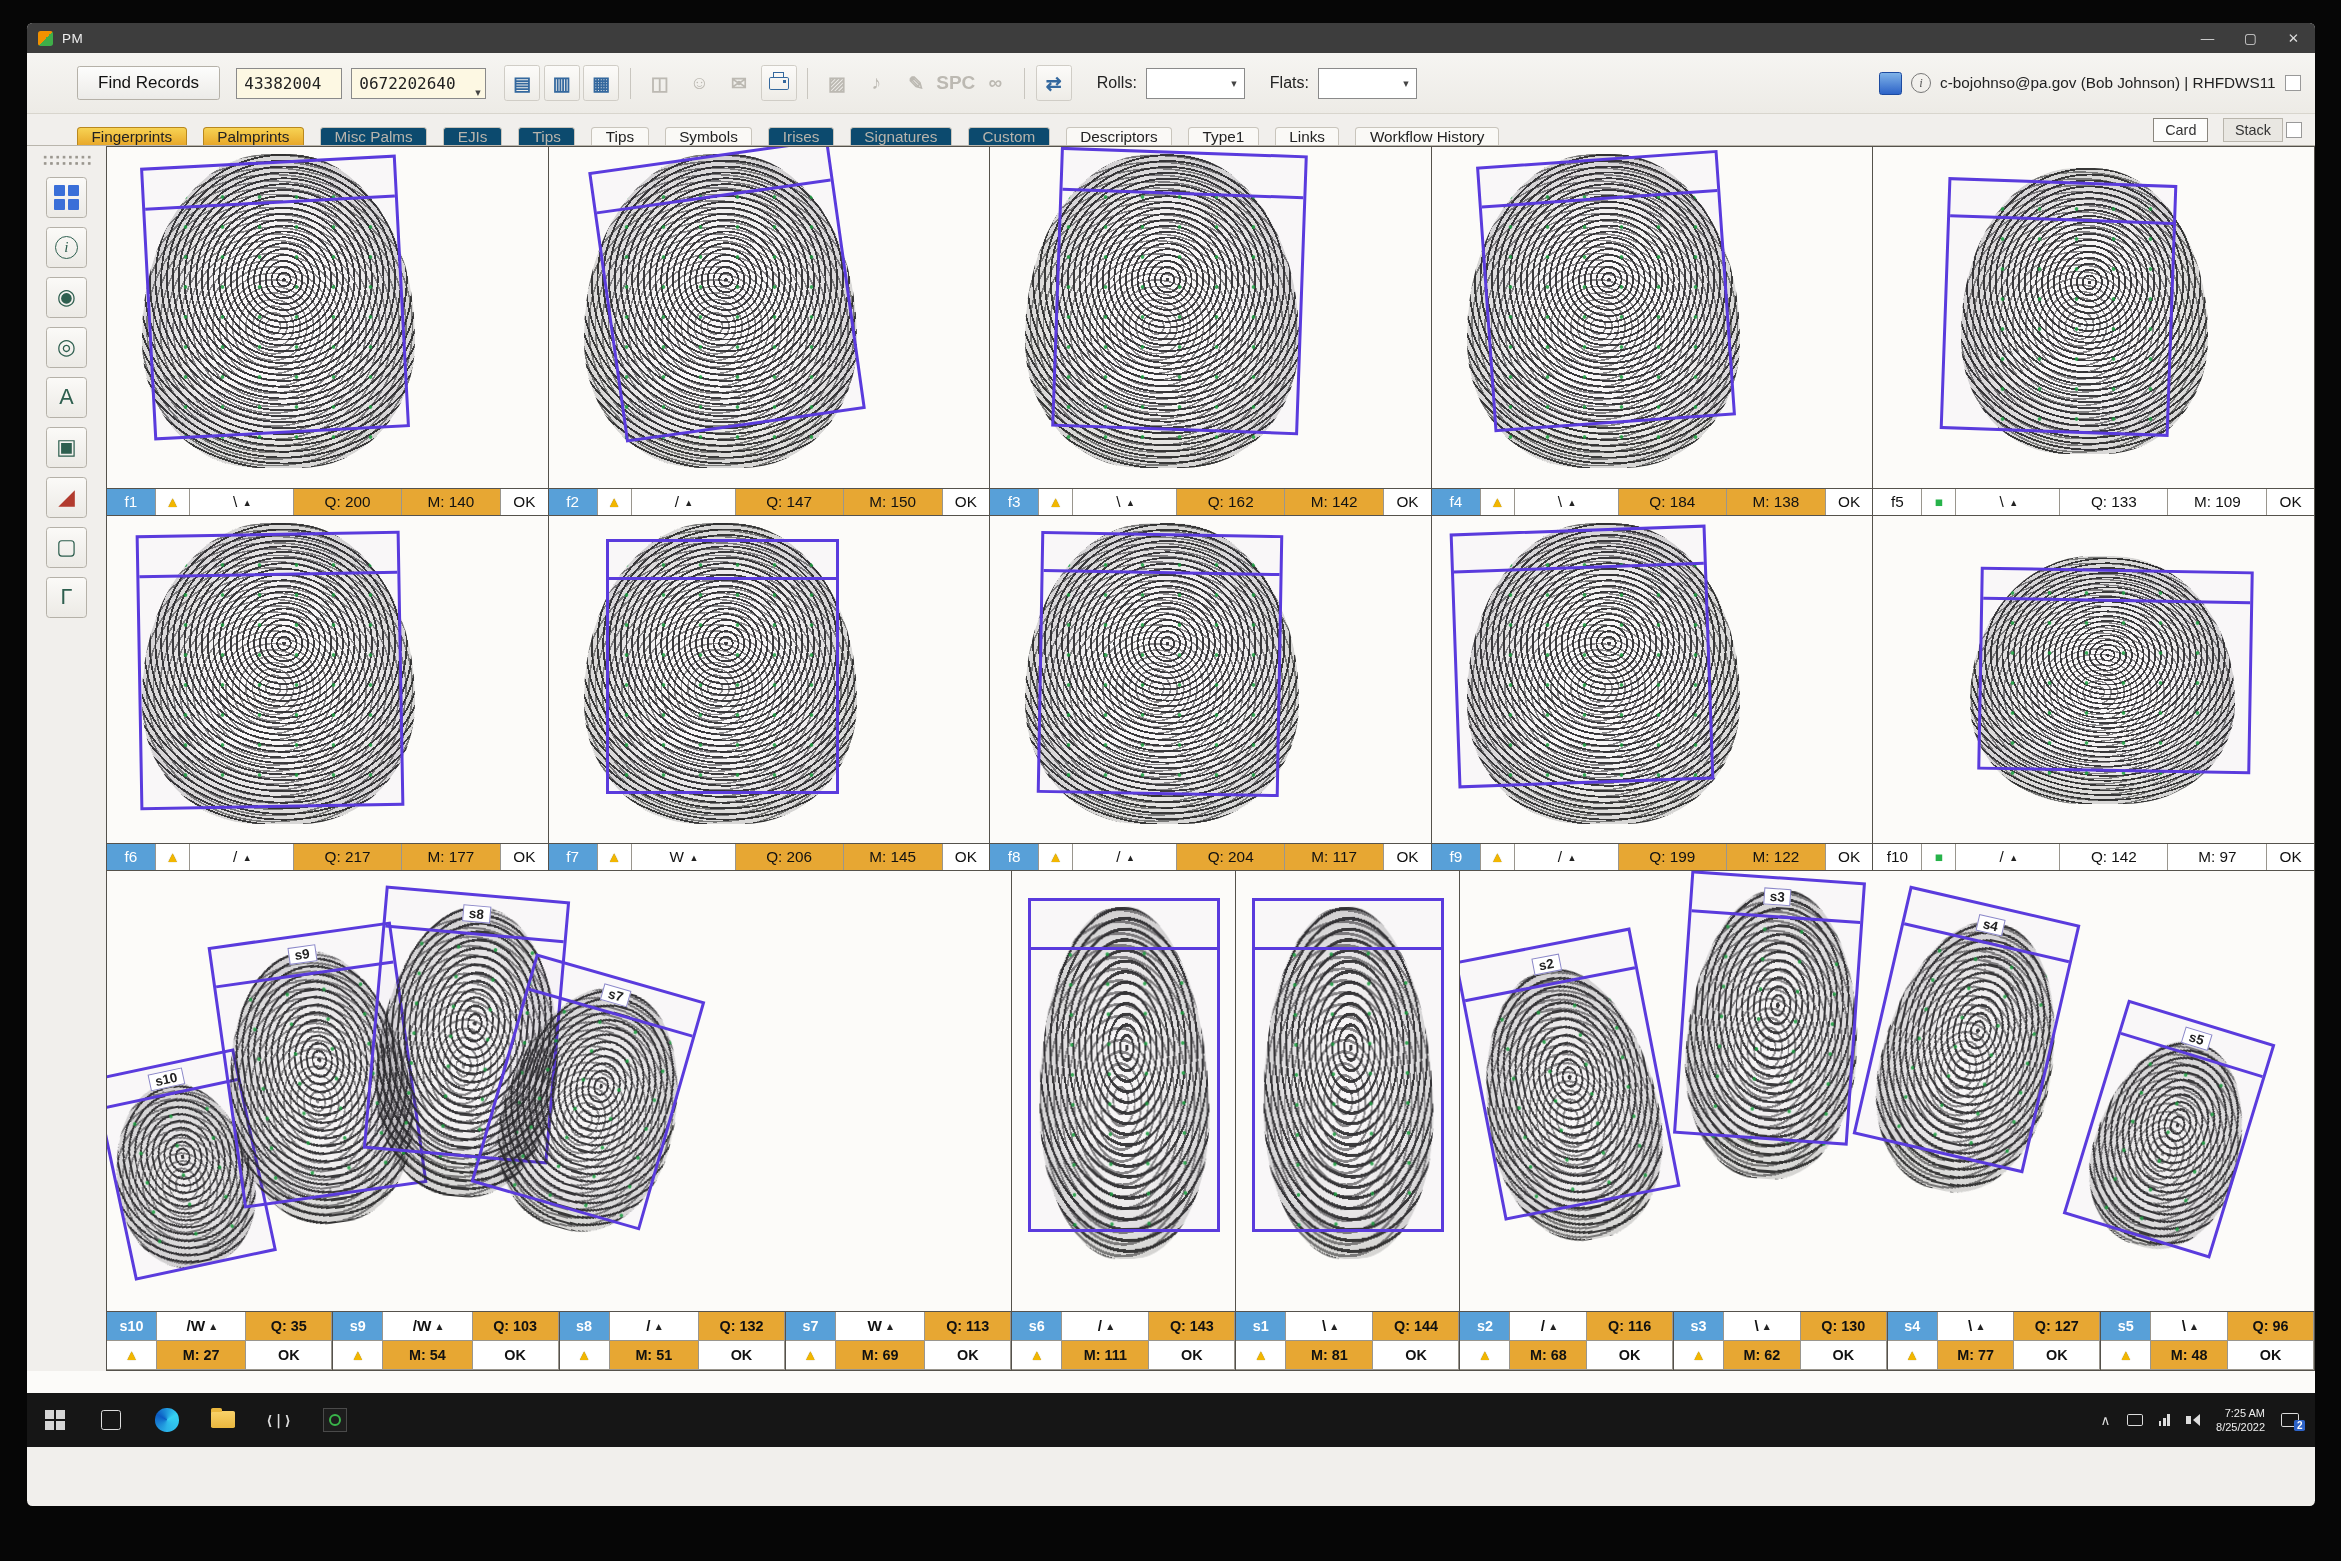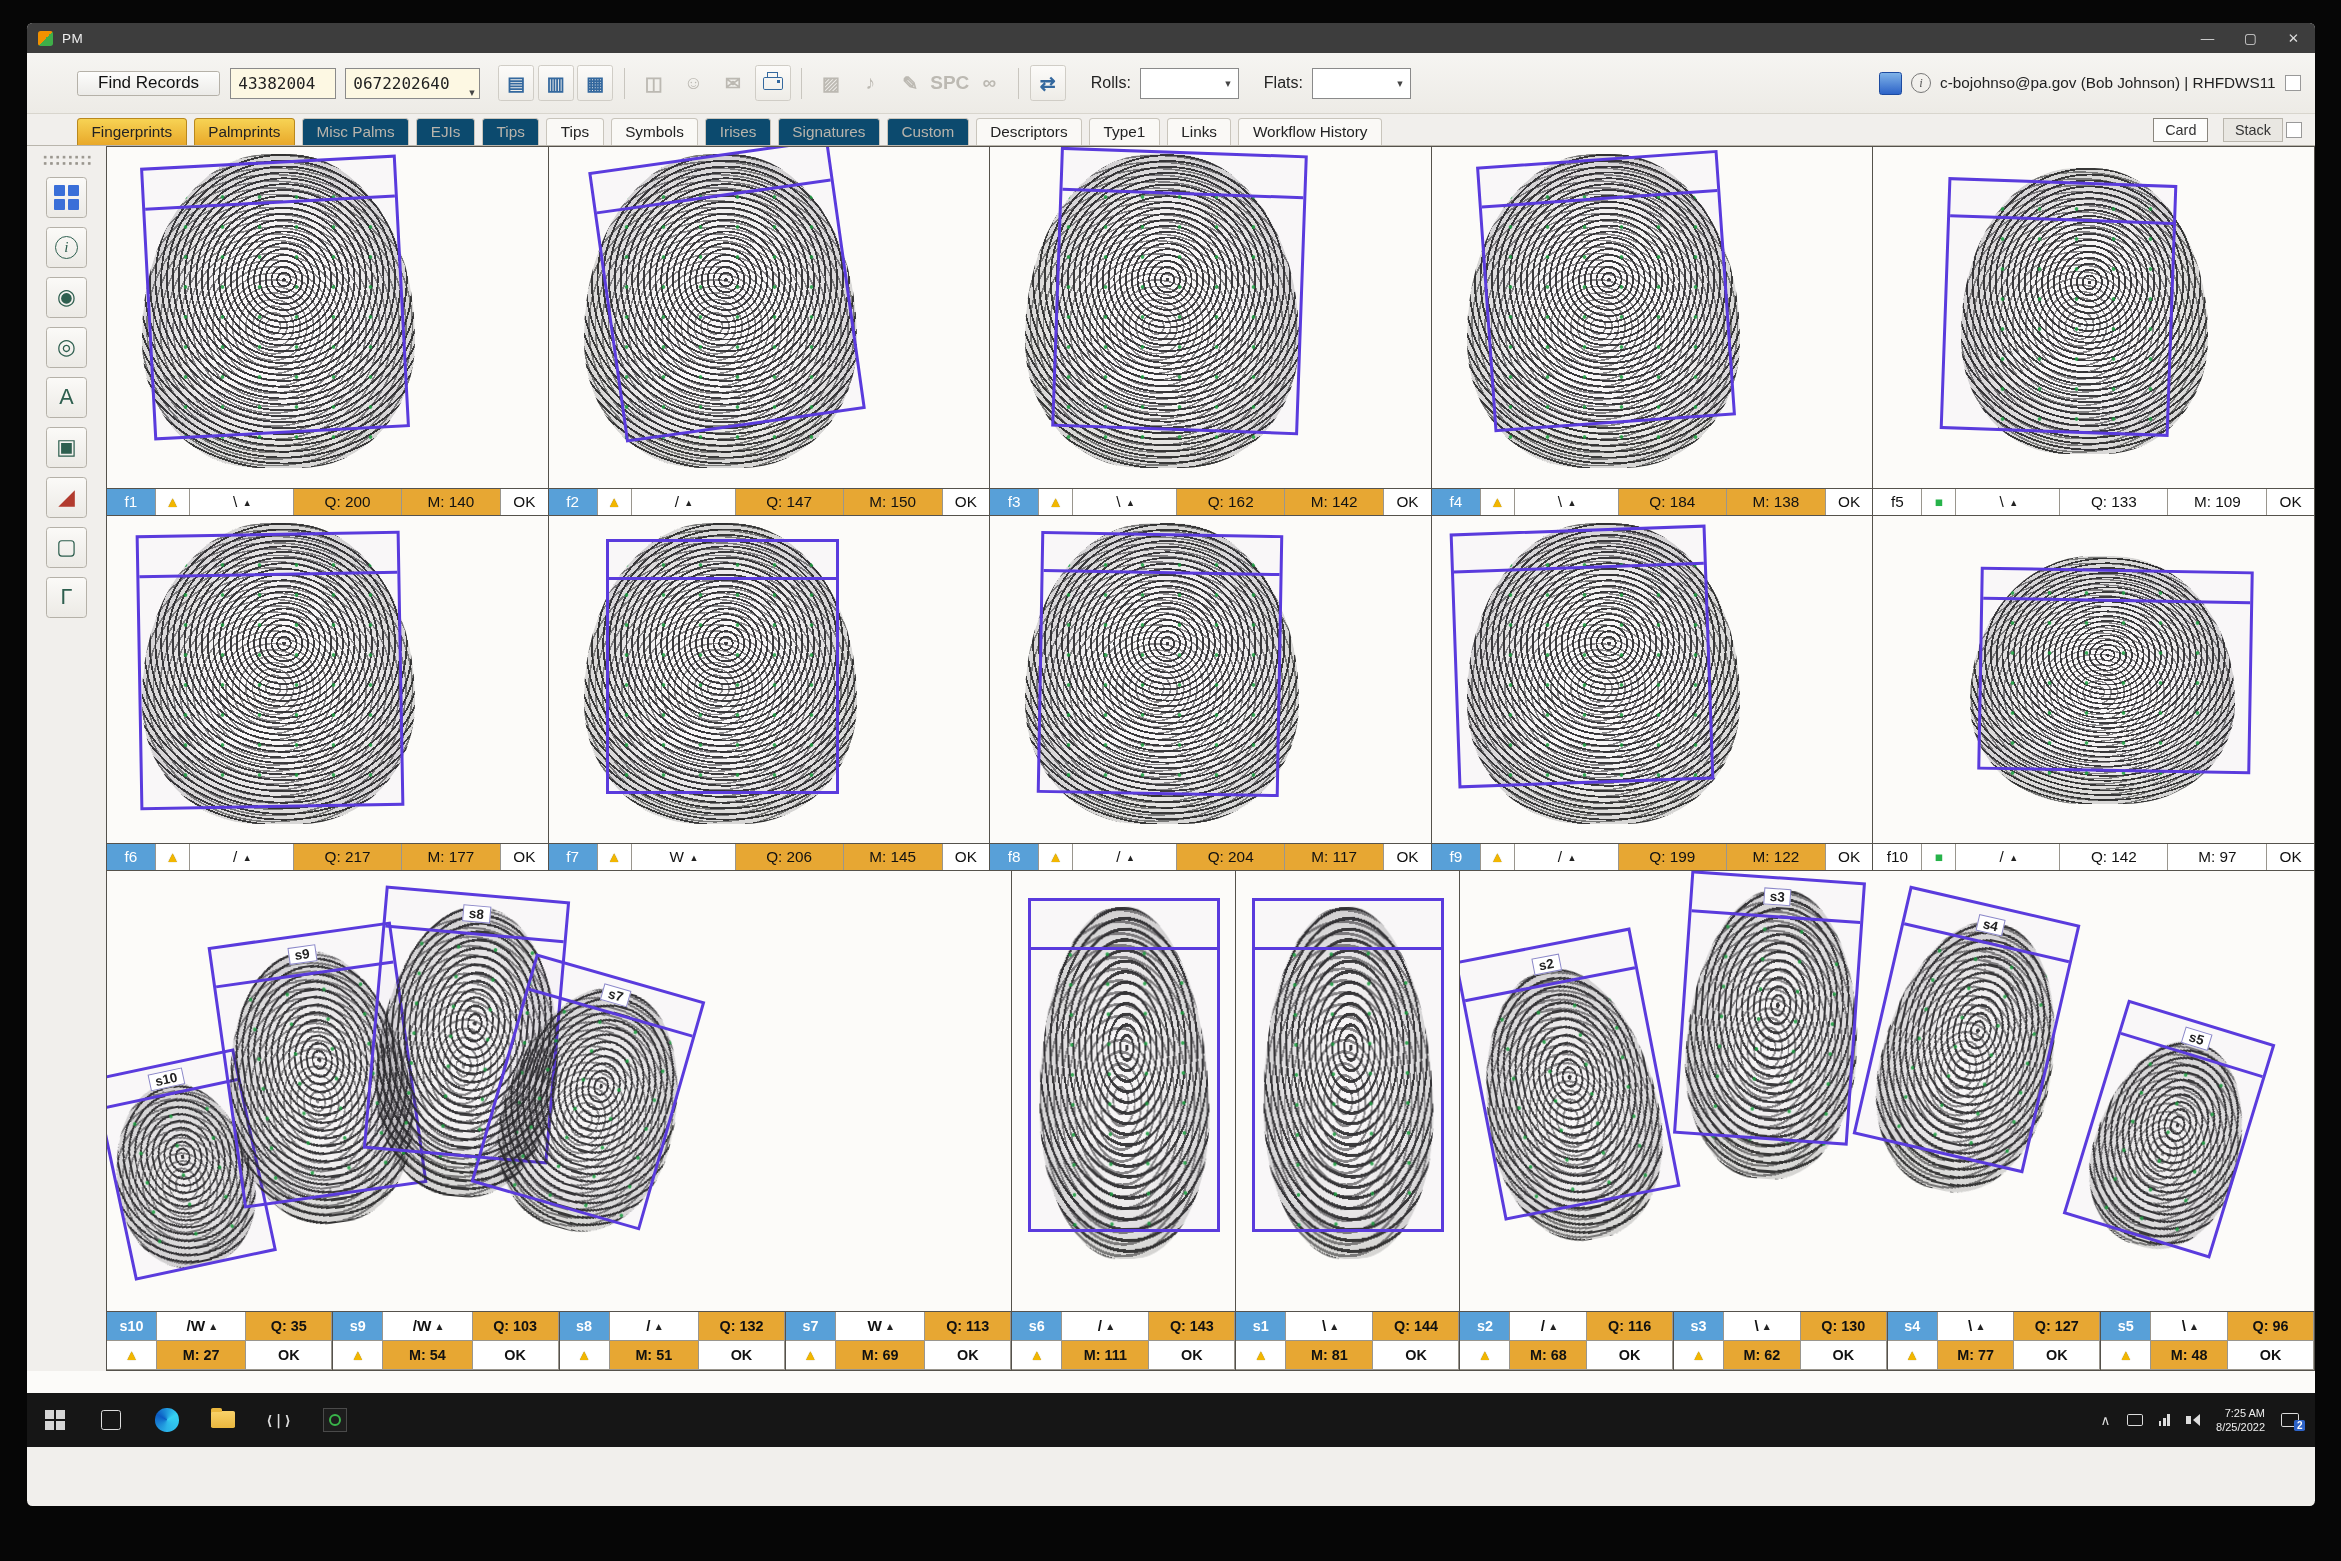--- a/index.html
+++ b/index.html
@@ -11,21 +11,21 @@
 
 
 .titlebar{height:30px;background:#3d3d3d;display:flex;align-items:center;color:#eee;flex:0 0 auto}
 .app-ico{width:15.3px;height:15.3px;margin:0 9px 0 10.8px;background:linear-gradient(135deg,#f29100 0 50%,#3fae49 50% 100%);border-radius:2.7px}
 .tb-title{font-size:13.5px;letter-spacing:0.5px}
 .win-ctrls{margin-left:auto;display:flex;height:100%}
 .win-ctrls span{width:43px;display:flex;align-items:center;justify-content:center;font-size:13.5px;color:#ddd}
 
 
 .toolbar{height:61px;display:flex;align-items:center;gap:9px;padding-left:50px;background:linear-gradient(#f6f5f2,#edebe6);border-bottom:0.9px solid #d8d5cd;flex:0 0 auto}
-.btn-find{height:25px;padding:0 20px;font-size:17px;background:linear-gradient(#fdfdfc,#ecebe8);border:0.9px solid #b5b1a8;border-radius:2.7px;color:#111;margin-right:1px}
+.btn-find{height:34px;padding:0 20px;font-size:17px;background:linear-gradient(#fdfdfc,#ecebe8);border:0.9px solid #b5b1a8;border-radius:2.7px;color:#111;margin-right:7px}
 .tinput{height:31px;width:106px;font-size:16px;font-family:"DejaVu Sans Mono",monospace;padding:0 7.2px;border:0.9px solid #8a8a8a;background:#fdf8e3;color:#222}
 .inwrap{position:relative;display:flex;align-items:flex-end}
 .inwrap .tinput{width:135px;padding-right:18px}
 .inwrap .caret{position:absolute;right:5.4px;font-size:10.8px;color:#444}
 #tbicons{display:flex;align-items:center;gap:3.6px;margin-left:9px}
 .tbi{width:36px;height:36px;display:flex;align-items:center;justify-content:center;border-radius:2.7px;border:0.9px solid transparent}
 .tbi.on{color:#34689e;border-color:#d0cdc6;background:linear-gradient(#fcfbf9,#eeece7)}
 .tbi.off{color:#bcb9b2}
 .tglyph{font-size:19px;font-weight:bold}
 .tbi .tglyph:empty{display:none}
@@ -37,21 +37,21 @@
 .dd{width:99px;height:31px;background:#fff;border:0.9px solid #8a8a8a;display:flex;align-items:center;justify-content:flex-end;padding:0 7.2px}
 .dd .caret{font-size:10.8px;color:#444}
 .right-cluster{margin-left:auto;display:flex;align-items:center;gap:9px;padding-right:14.4px}
 .blue-sq{width:23.4px;height:23.4px;background:linear-gradient(#7fb3e8,#2d63c8);border:0.9px solid #1d4ba0;border-radius:2.7px}
 .ci{width:20px;height:20px;border:1.4px solid #777;border-radius:50%;display:flex;align-items:center;justify-content:center;font-size:12.6px;font-style:italic;font-family:"Liberation Serif",serif;color:#555}
 .user-text{font-size:15.3px;color:#222;white-space:nowrap}
 .corner-ico{width:16px;height:16px;border:0.9px solid #999;background:#fff}
 
 
 .tabbar{height:32px;display:flex;align-items:flex-end;padding-left:50px;background:#f1efec;border-bottom:0.9px solid #b9b5ac;flex:0 0 auto}
-.tab{height:27px;display:flex;align-items:center;padding:0 13.5px;margin-right:7px;font-size:15.3px;border:0.9px solid #c9c5bc;border-bottom:none;border-radius:3.6px 3.6px 0 0;background:#faf9f6;color:#222;white-space:nowrap}
+.tab{height:18px;display:flex;align-items:center;padding:0 13.5px;margin-right:16px;font-size:15.3px;border:0.9px solid #c9c5bc;border-bottom:none;border-radius:3.6px 3.6px 0 0;background:#faf9f6;color:#222;white-space:nowrap}
 .tab.active{background:linear-gradient(#f7d354,#e8a82a);border-color:#b9881e}
 .tab.disabled{color:#b8b4ac;background:#0c4a6e}
 .vm-wrap{margin-left:auto;display:flex;align-items:center;gap:3.6px;padding-right:12.6px;padding-bottom:3.6px}
 .vm{height:23.4px;padding:0 10.8px;font-size:14.4px;display:flex;align-items:center;border:0.9px solid #b9b5ac;background:#e9e7e2;color:#333}
 .vm.active{background:#fdfdfc;border-color:#8a867e}
 
 
 .workspace{height:1225px;display:flex;background:#f1efec;flex:0 0 auto}
 .sidebar{width:79px;padding-top:7.2px;display:flex;flex-direction:column;align-items:center;gap:9px}
 .sb-handle{width:50px;height:14.4px;background-image:radial-gradient(circle,#9a968e 1.2px,rgba(0,0,0,0) 1.7px);background-size:6.3px 6.3px}

